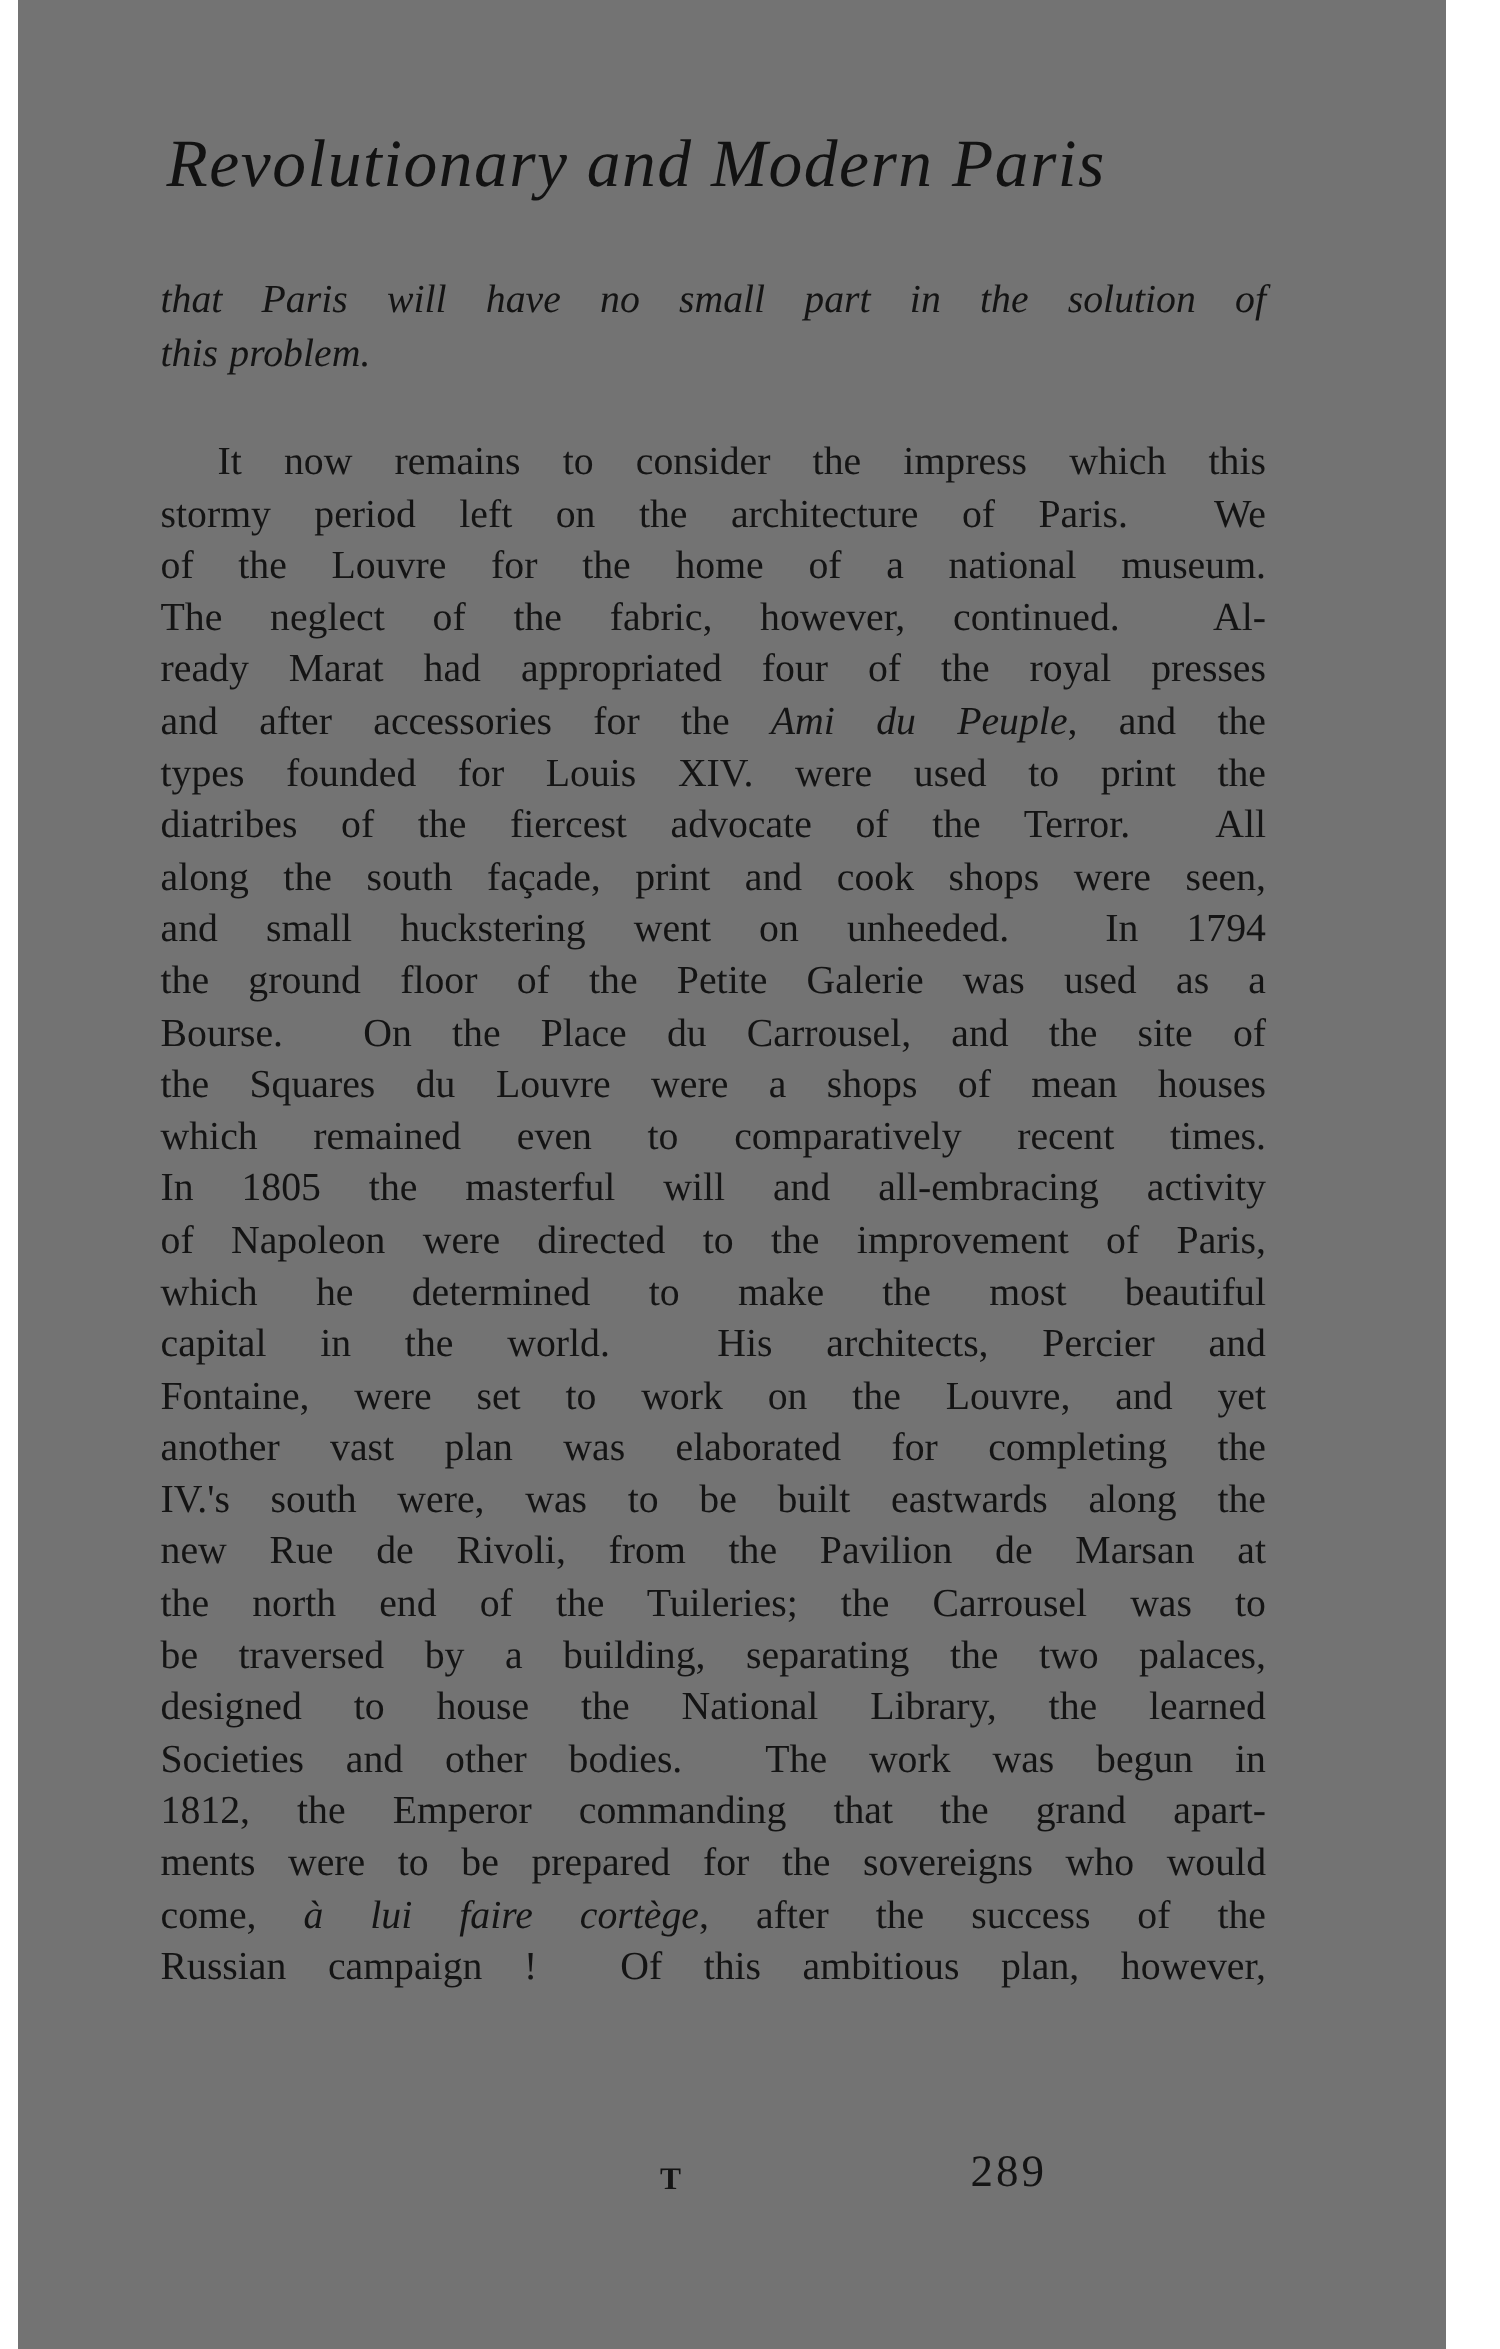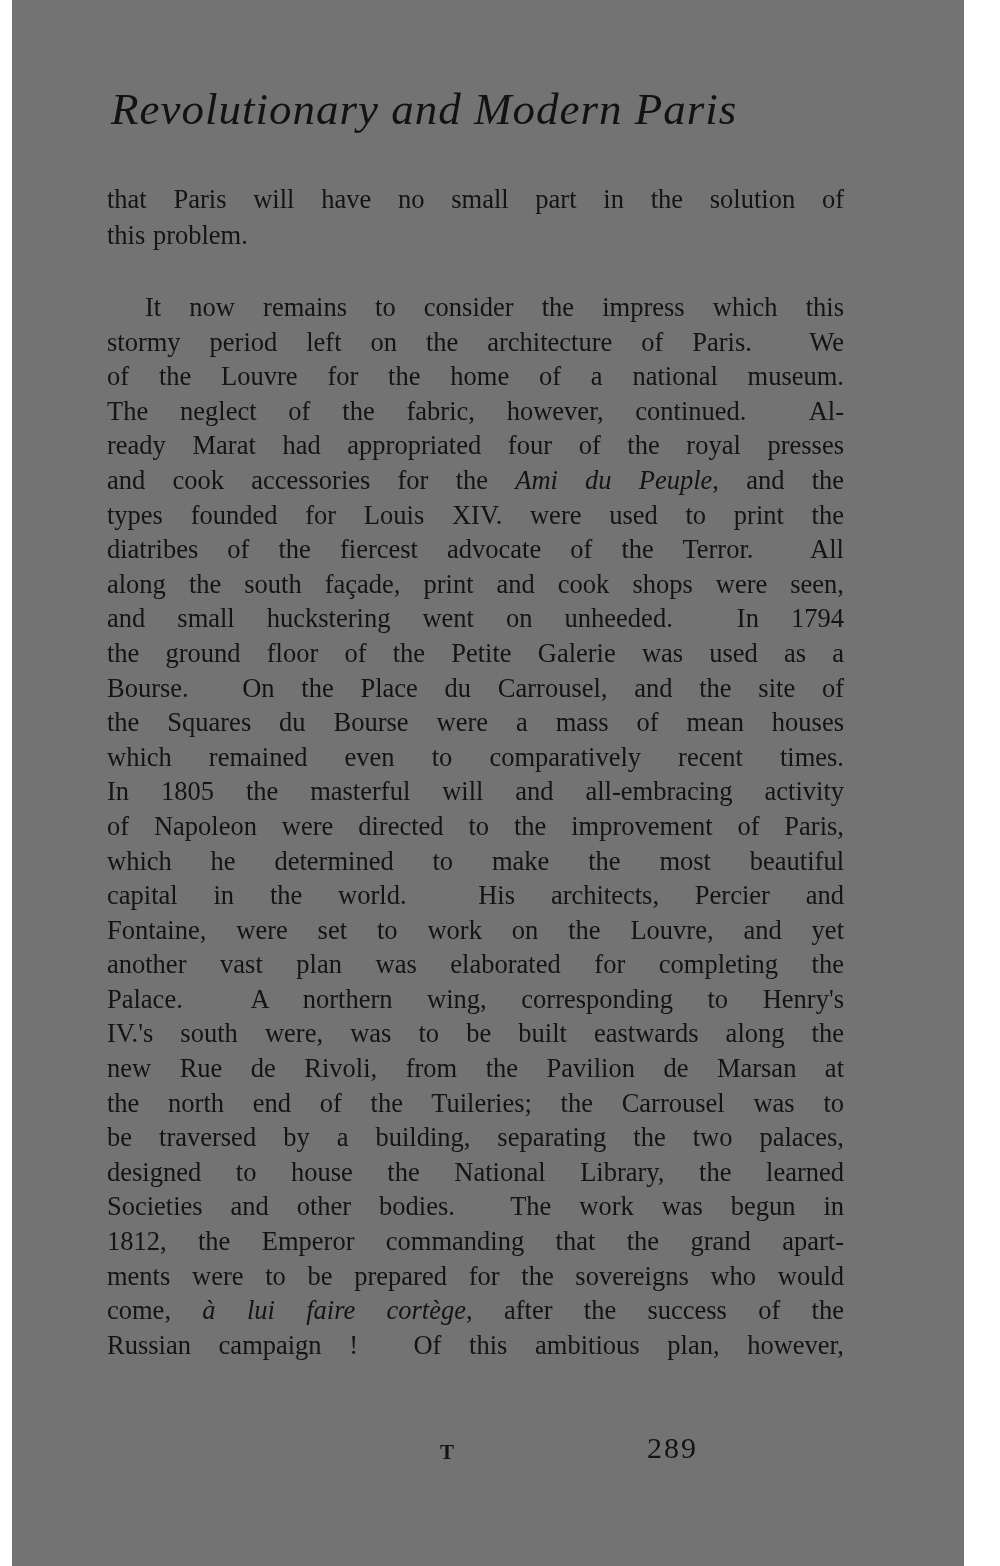--- a/index.html
+++ b/index.html
@@ -33,21 +33,21 @@
     position: absolute;
     left: 95px;
     top: 181px;
     width: 737px;
     font-size: 26.5px;
     color: #141414;
   }
   .paragraph { margin: 0; }
   .paragraph + .paragraph { margin-top: 37px; }
   .paragraph .line { line-height: 34.6px; }
-  .paragraph.p-first .line { line-height: 36px; }
+  .paragraph.p-first .line { line-height: 36px; font-style: italic; }
   .line {
     width: 737px;
     word-spacing: 1px;
   }
   .line.justify {
     text-align: justify;
     text-align-last: justify;
   }
   .line.indent {
     text-indent: 38px;
@@ -82,36 +82,35 @@
       <div class="paragraph p-first">
         <div class="line justify"><span>that Paris will have no small part in the solution of</span></div>
         <div class="line"><span>this problem.</span></div>
       </div>
       <div class="paragraph">
         <div class="line justify indent"><span>It now remains to consider the impress which this</span></div>
         <div class="line justify"><span>stormy period left on the architecture of Paris.&nbsp; We</span></div>
         <div class="line justify"><span>of the Louvre for the home of a national museum.</span></div>
         <div class="line justify"><span>The neglect of the fabric, however, continued.&nbsp; Al-</span></div>
         <div class="line justify"><span>ready Marat had appropriated four of the royal presses</span></div>
-        <div class="line justify"><span>and cook accessories for the </span><span class="italic">Ami du Peuple</span><span>, and the</span></div>
+        <div class="line justify"><span>and after accessories for the </span><span class="italic">Ami du Peuple</span><span>, and the</span></div>
         <div class="line justify"><span>types founded for Louis XIV. were used to print the</span></div>
         <div class="line justify"><span>diatribes of the fiercest advocate of the Terror.&nbsp; All</span></div>
         <div class="line justify"><span>along the south façade, print and cook shops were seen,</span></div>
         <div class="line justify"><span>and small huckstering went on unheeded.&nbsp; In 1794</span></div>
         <div class="line justify"><span>the ground floor of the Petite Galerie was used as a</span></div>
         <div class="line justify"><span>Bourse.&nbsp; On the Place du Carrousel, and the site of</span></div>
-        <div class="line justify"><span>the Squares du Bourse were a mass of mean houses</span></div>
+        <div class="line justify"><span>the Squares du Louvre were a shops of mean houses</span></div>
         <div class="line justify"><span>which remained even to comparatively recent times.</span></div>
         <div class="line justify"><span>In 1805 the masterful will and all-embracing activity</span></div>
         <div class="line justify"><span>of Napoleon were directed to the improvement of Paris,</span></div>
         <div class="line justify"><span>which he determined to make the most beautiful</span></div>
         <div class="line justify"><span>capital in the world.&nbsp; His architects, Percier and</span></div>
         <div class="line justify"><span>Fontaine, were set to work on the Louvre, and yet</span></div>
         <div class="line justify"><span>another vast plan was elaborated for completing the</span></div>
-        <div class="line justify"><span>Palace.&nbsp; A northern wing, corresponding to Henry's</span></div>
         <div class="line justify"><span>IV.'s south were, was to be built eastwards along the</span></div>
         <div class="line justify"><span>new Rue de Rivoli, from the Pavilion de Marsan at</span></div>
         <div class="line justify"><span>the north end of the Tuileries; the Carrousel was to</span></div>
         <div class="line justify"><span>be traversed by a building, separating the two palaces,</span></div>
         <div class="line justify"><span>designed to house the National Library, the learned</span></div>
         <div class="line justify"><span>Societies and other bodies.&nbsp; The work was begun in</span></div>
         <div class="line justify"><span>1812, the Emperor commanding that the grand apart-</span></div>
         <div class="line justify"><span>ments were to be prepared for the sovereigns who would</span></div>
         <div class="line justify"><span>come, </span><span class="italic">à lui faire cortège</span><span>, after the success of the</span></div>
         <div class="line justify"><span>Russian campaign !&nbsp; Of this ambitious plan, however,</span></div>

